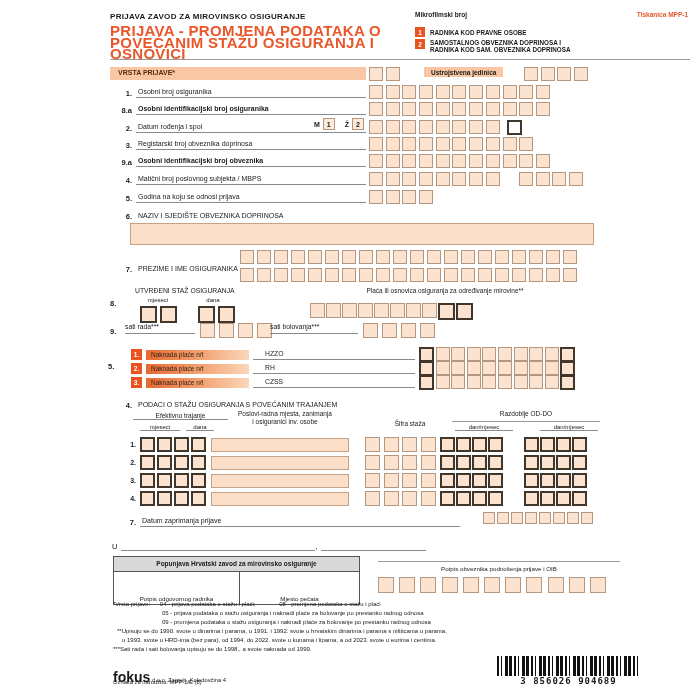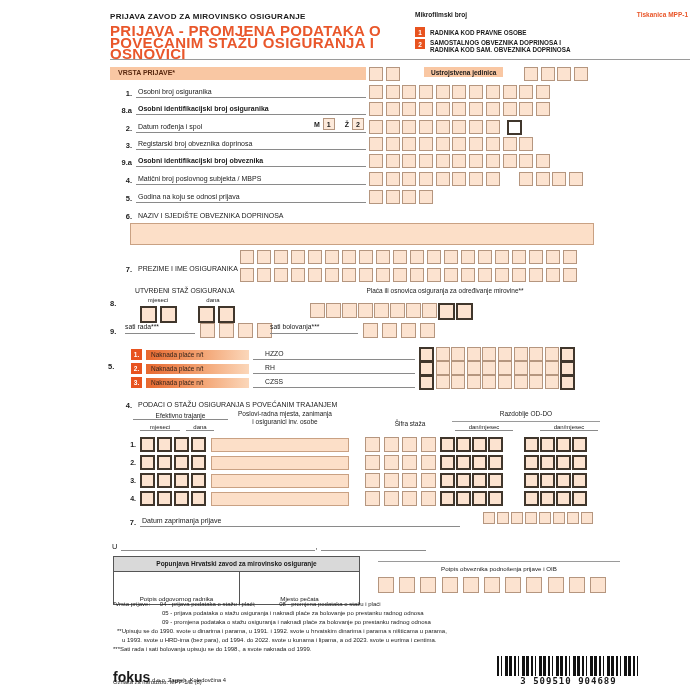--- a/index.html
+++ b/index.html
@@ -583,13 +583,13 @@
 <div class="abs fn" style="left:122px;top:637px">u 1993. svote u HRD-ima (bez para), od 1994. do 2022. svote u kunama i lipama, a od 2023. svote u eurima i centima.</div>
 <div class="abs fn" style="left:113px;top:646px">***Sati rada i sati bolovanja upisuju se do 1998., a svote naknada od 1999.</div>
 
 <div class="abs" style="left:113px;top:669px;font-size:5.8px">
   <span style="font-size:14px;font-weight:bold">fokus</span>
   <span>d.o.o. Zagreb, Koledovčina 4</span>
 </div>
 <div class="abs" style="left:113px;top:679px;font-size:5.8px">Oznaka za narudžbu: MPP-1/E (8)</div>
 
 <div class="abs barcode" style="left:497px;top:656px;width:143px;height:22px"></div>
-<div class="abs bcdigits" style="left:495px;top:676px;width:147px">3 509510 904689</div>
+<div class="abs bcdigits" style="left:495px;top:676px;width:147px">3 856026 904689</div>
 
 </body></html>

